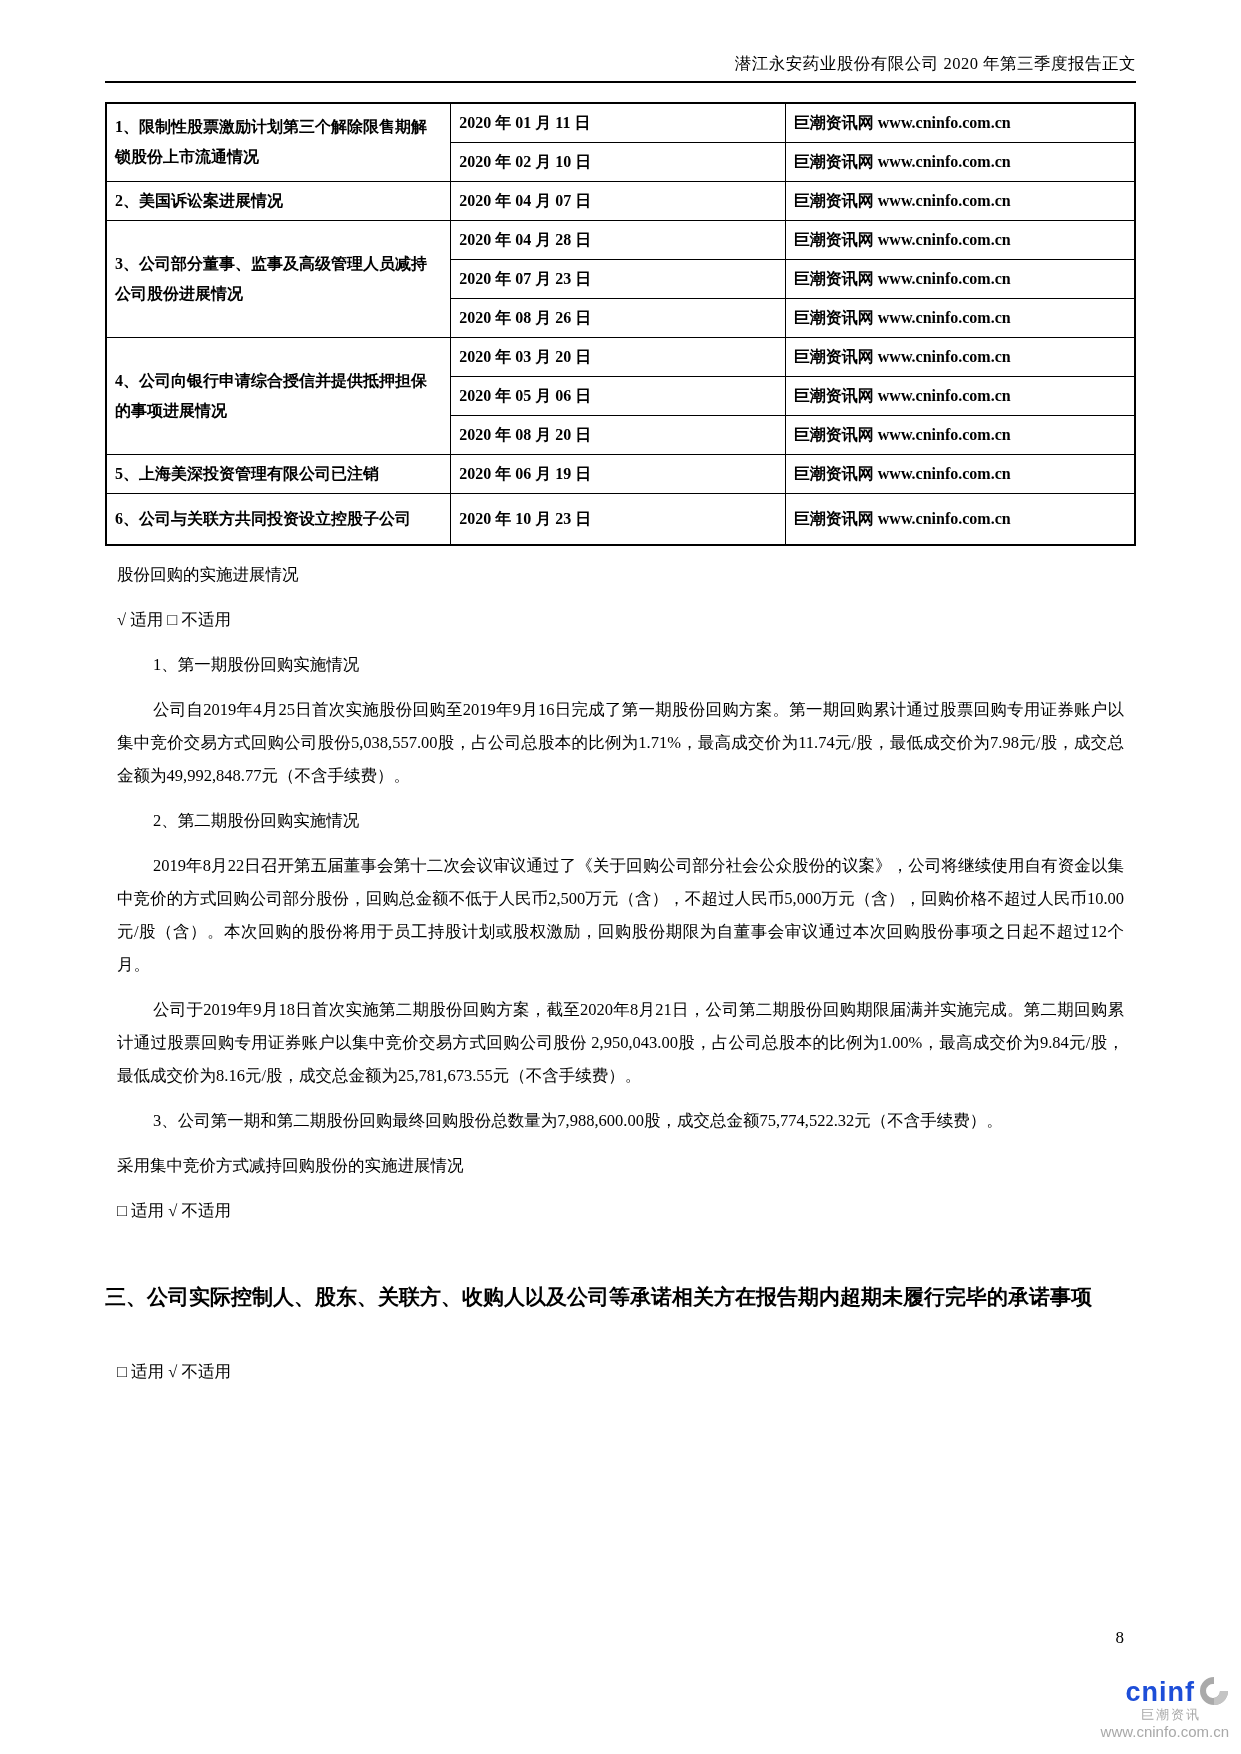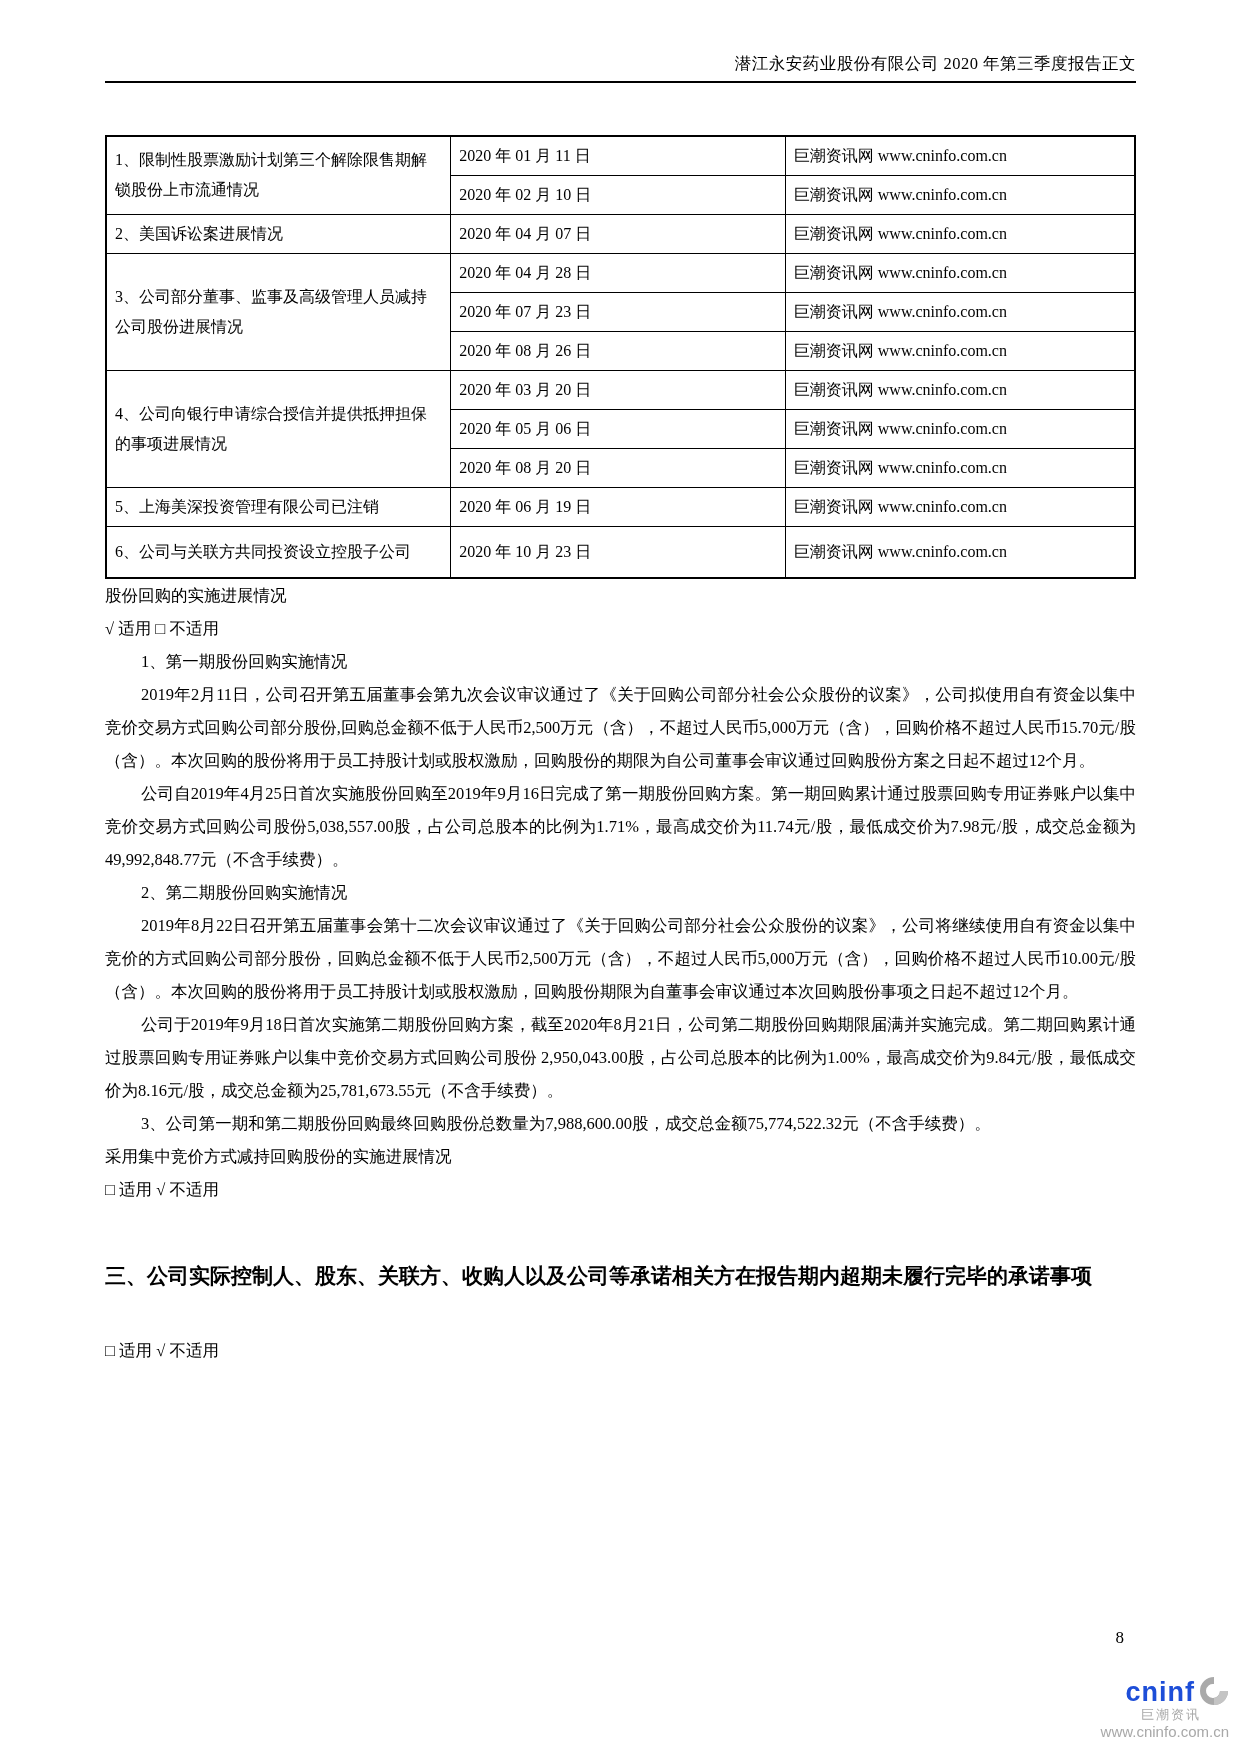--- a/index.html
+++ b/index.html
@@ -27,42 +27,43 @@
   }
   .header-rule{
     border:none;
     border-top:2.5px solid #000;
     margin:7px 0 0 0;
   }
   
   table.events{
     border-collapse:collapse;
     width:100%;
-    margin-top:52px;
+    margin-top:19px;
     table-layout:fixed;
     font-size:16px;
+    font-weight:bold;
   }
   table.events td{
     border:1px solid #000;
     padding:2px 8px;
     vertical-align:middle;
     line-height:30px;
     overflow:hidden;
   }
   table.events{border:2px solid #000;}
   td.c-label{width:33.5%;line-height:33px;}
   td.c-date{width:32.5%;}
   td.c-site{width:34%;}
   tr.date-row{height:39px;}
   tr.tall-row{height:52px;}
   
   .bodytext{font-size:16.5px;line-height:33px;text-align:justify;}
   .mt-lg{margin-top:20px;}
   .indent2{text-indent:36px;}
-  .para{margin:0;}
+  .para{margin:12px;}
   .sec3-heading{
     font-family:"Liberation Sans","DejaVu Sans",sans-serif;
     font-weight:bold;
     font-size:21px;
     line-height:36px;
     margin-top:52px;
     text-align:justify;
   }
   .sec3-applicable{margin-top:40px;}
   
@@ -157,21 +158,20 @@
           <td class="c-date">2020 年 10 月 23 日</td>
           <td class="c-site">巨潮资讯网 www.cninfo.com.cn</td>
         </tr>
       </tbody>
     </table>
 
     <div class="bodytext">
       <p class="para mt-lg">股份回购的实施进展情况</p>
       <p class="para">√ 适用 □ 不适用</p>
       <p class="para indent2">1、第一期股份回购实施情况</p>
-      <p class="para indent2">2019年2月11日，公司召开第五届董事会第九次会议审议通过了《关于回购公司部分社会公众股份的议案》，公司拟使用自有资金以集中竞价交易方式回购公司部分股份,回购总金额不低于人民币2,500万元（含），不超过人民币5,000万元（含），回购价格不超过人民币15.70元/股（含）。本次回购的股份将用于员工持股计划或股权激励，回购股份的期限为自公司董事会审议通过回购股份方案之日起不超过12个月。</p>
       <p class="para indent2">公司自2019年4月25日首次实施股份回购至2019年9月16日完成了第一期股份回购方案。第一期回购累计通过股票回购专用证券账户以集中竞价交易方式回购公司股份5,038,557.00股，占公司总股本的比例为1.71%，最高成交价为11.74元/股，最低成交价为7.98元/股，成交总金额为49,992,848.77元（不含手续费）。</p>
       <p class="para indent2">2、第二期股份回购实施情况</p>
       <p class="para indent2">2019年8月22日召开第五届董事会第十二次会议审议通过了《关于回购公司部分社会公众股份的议案》，公司将继续使用自有资金以集中竞价的方式回购公司部分股份，回购总金额不低于人民币2,500万元（含），不超过人民币5,000万元（含），回购价格不超过人民币10.00元/股（含）。本次回购的股份将用于员工持股计划或股权激励，回购股份期限为自董事会审议通过本次回购股份事项之日起不超过12个月。</p>
       <p class="para indent2">公司于2019年9月18日首次实施第二期股份回购方案，截至2020年8月21日，公司第二期股份回购期限届满并实施完成。第二期回购累计通过股票回购专用证券账户以集中竞价交易方式回购公司股份 2,950,043.00股，占公司总股本的比例为1.00%，最高成交价为9.84元/股，最低成交价为8.16元/股，成交总金额为25,781,673.55元（不含手续费）。</p>
       <p class="para indent2">3、公司第一期和第二期股份回购最终回购股份总数量为7,988,600.00股，成交总金额75,774,522.32元（不含手续费）。</p>
       <p class="para">采用集中竞价方式减持回购股份的实施进展情况</p>
       <p class="para">□ 适用 √ 不适用</p>
     </div>
 
     <div class="sec3-heading">三、公司实际控制人、股东、关联方、收购人以及公司等承诺相关方在报告期内超期未履行完毕的承诺事项</div>

